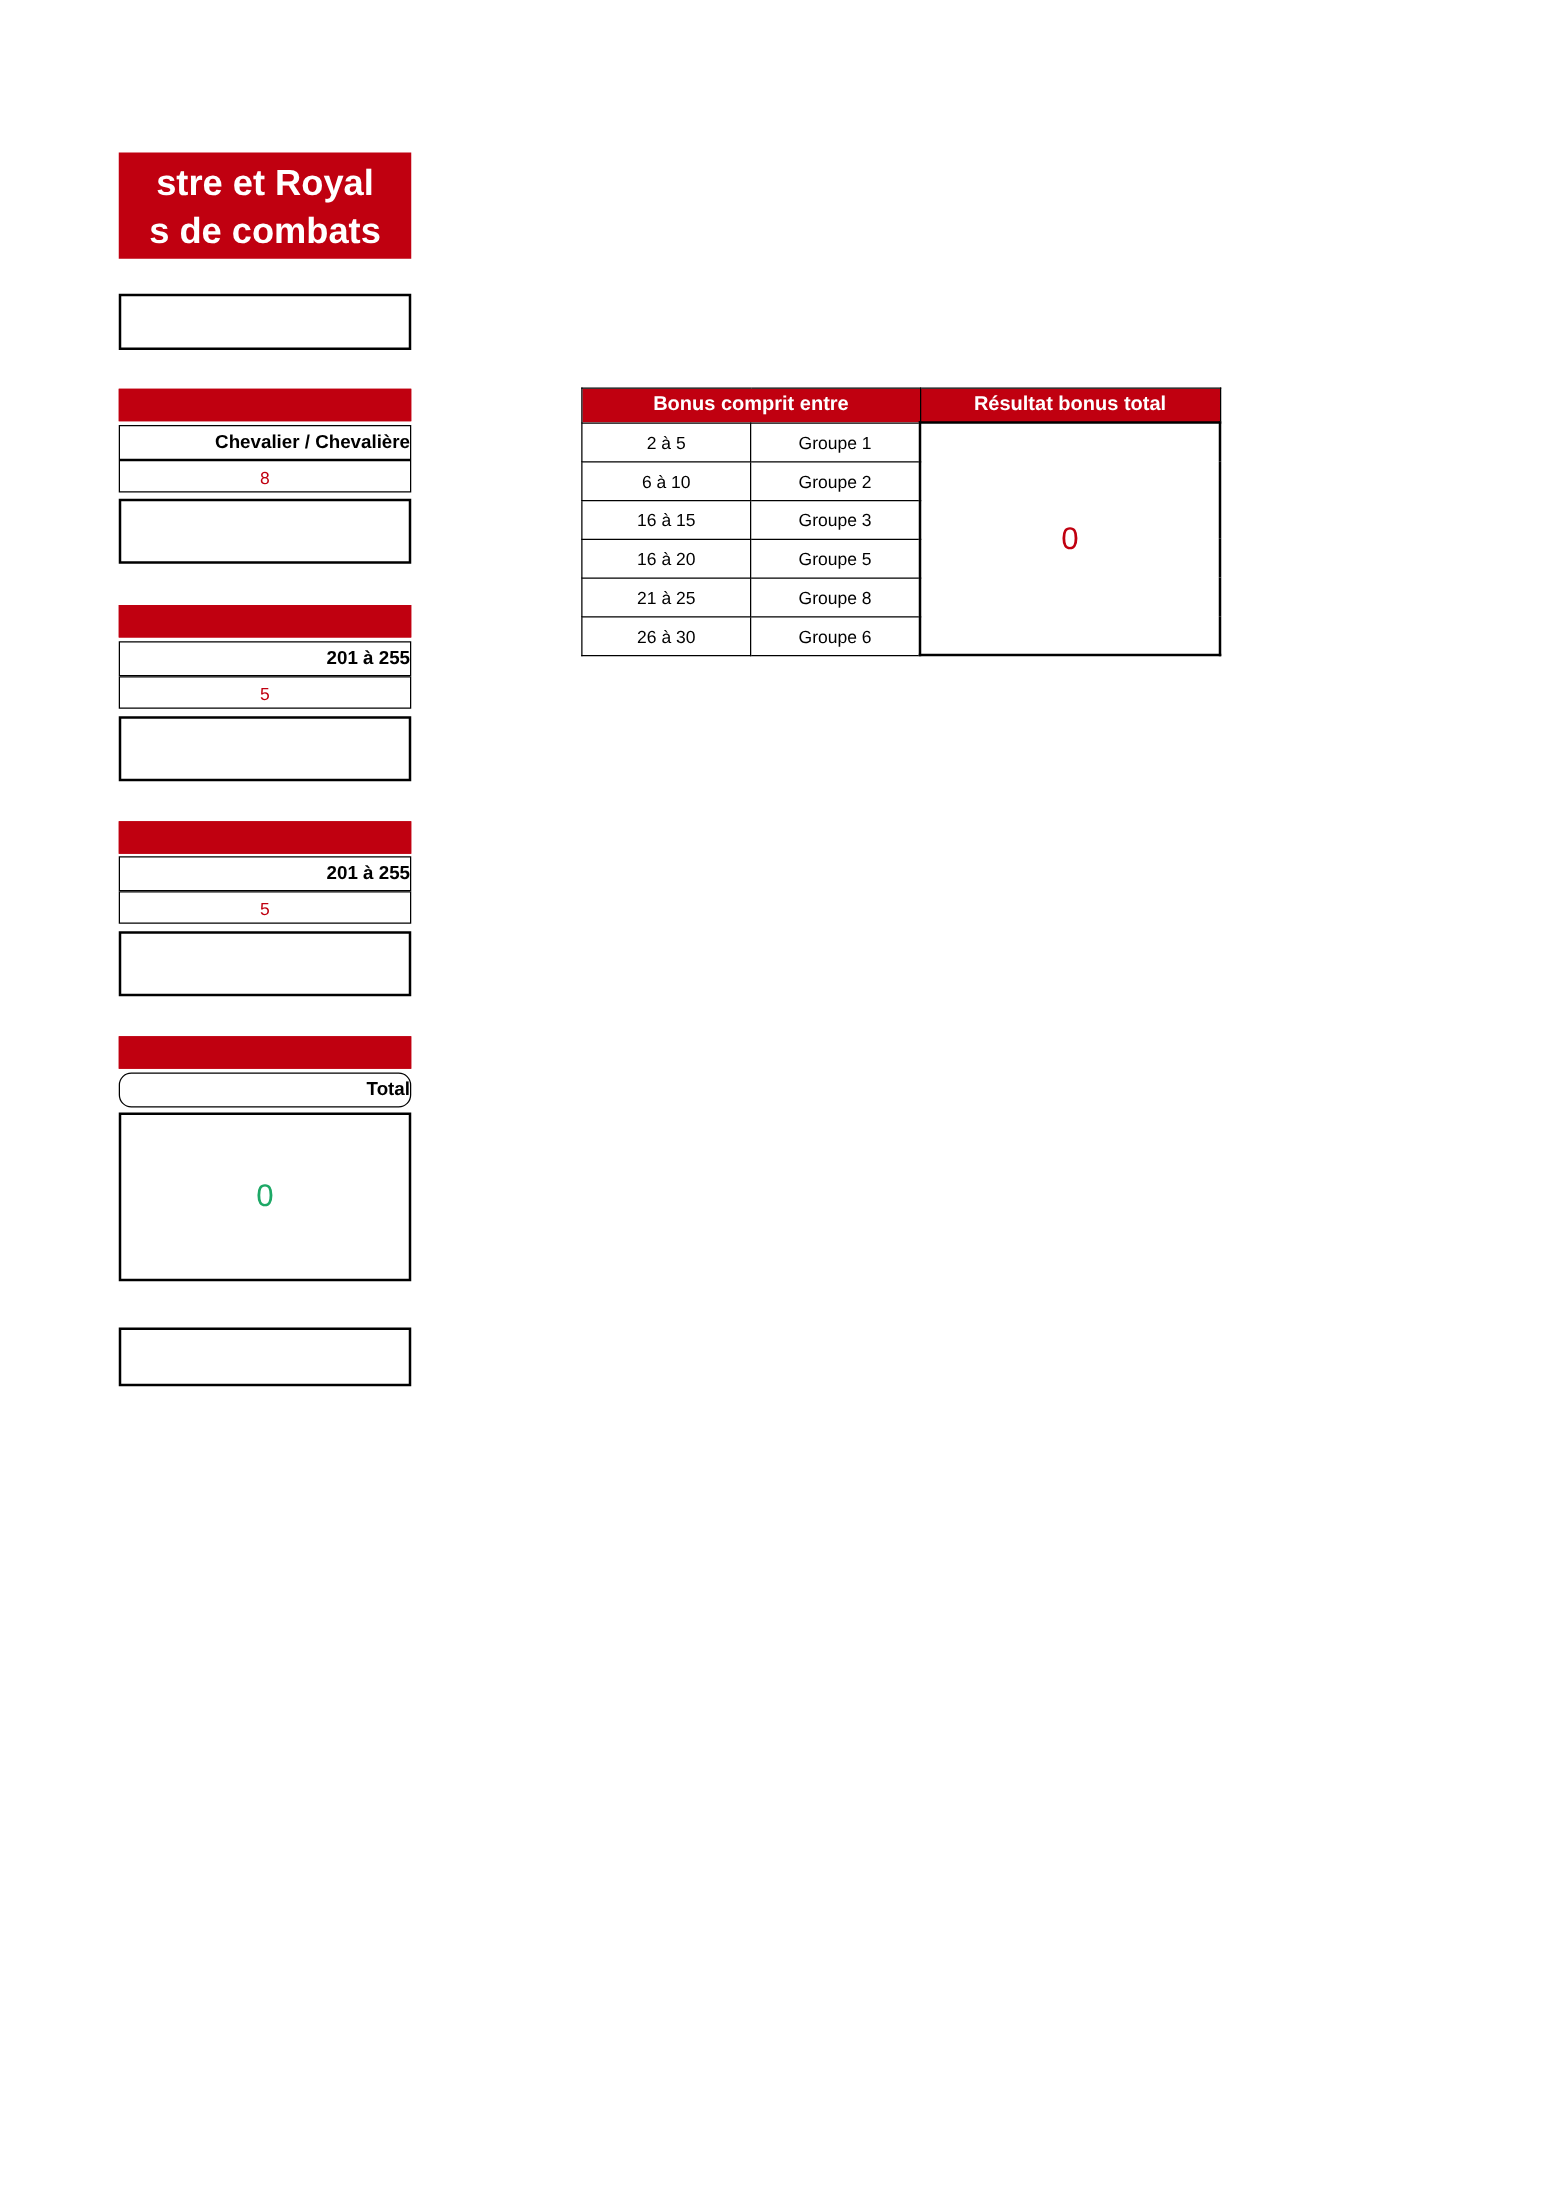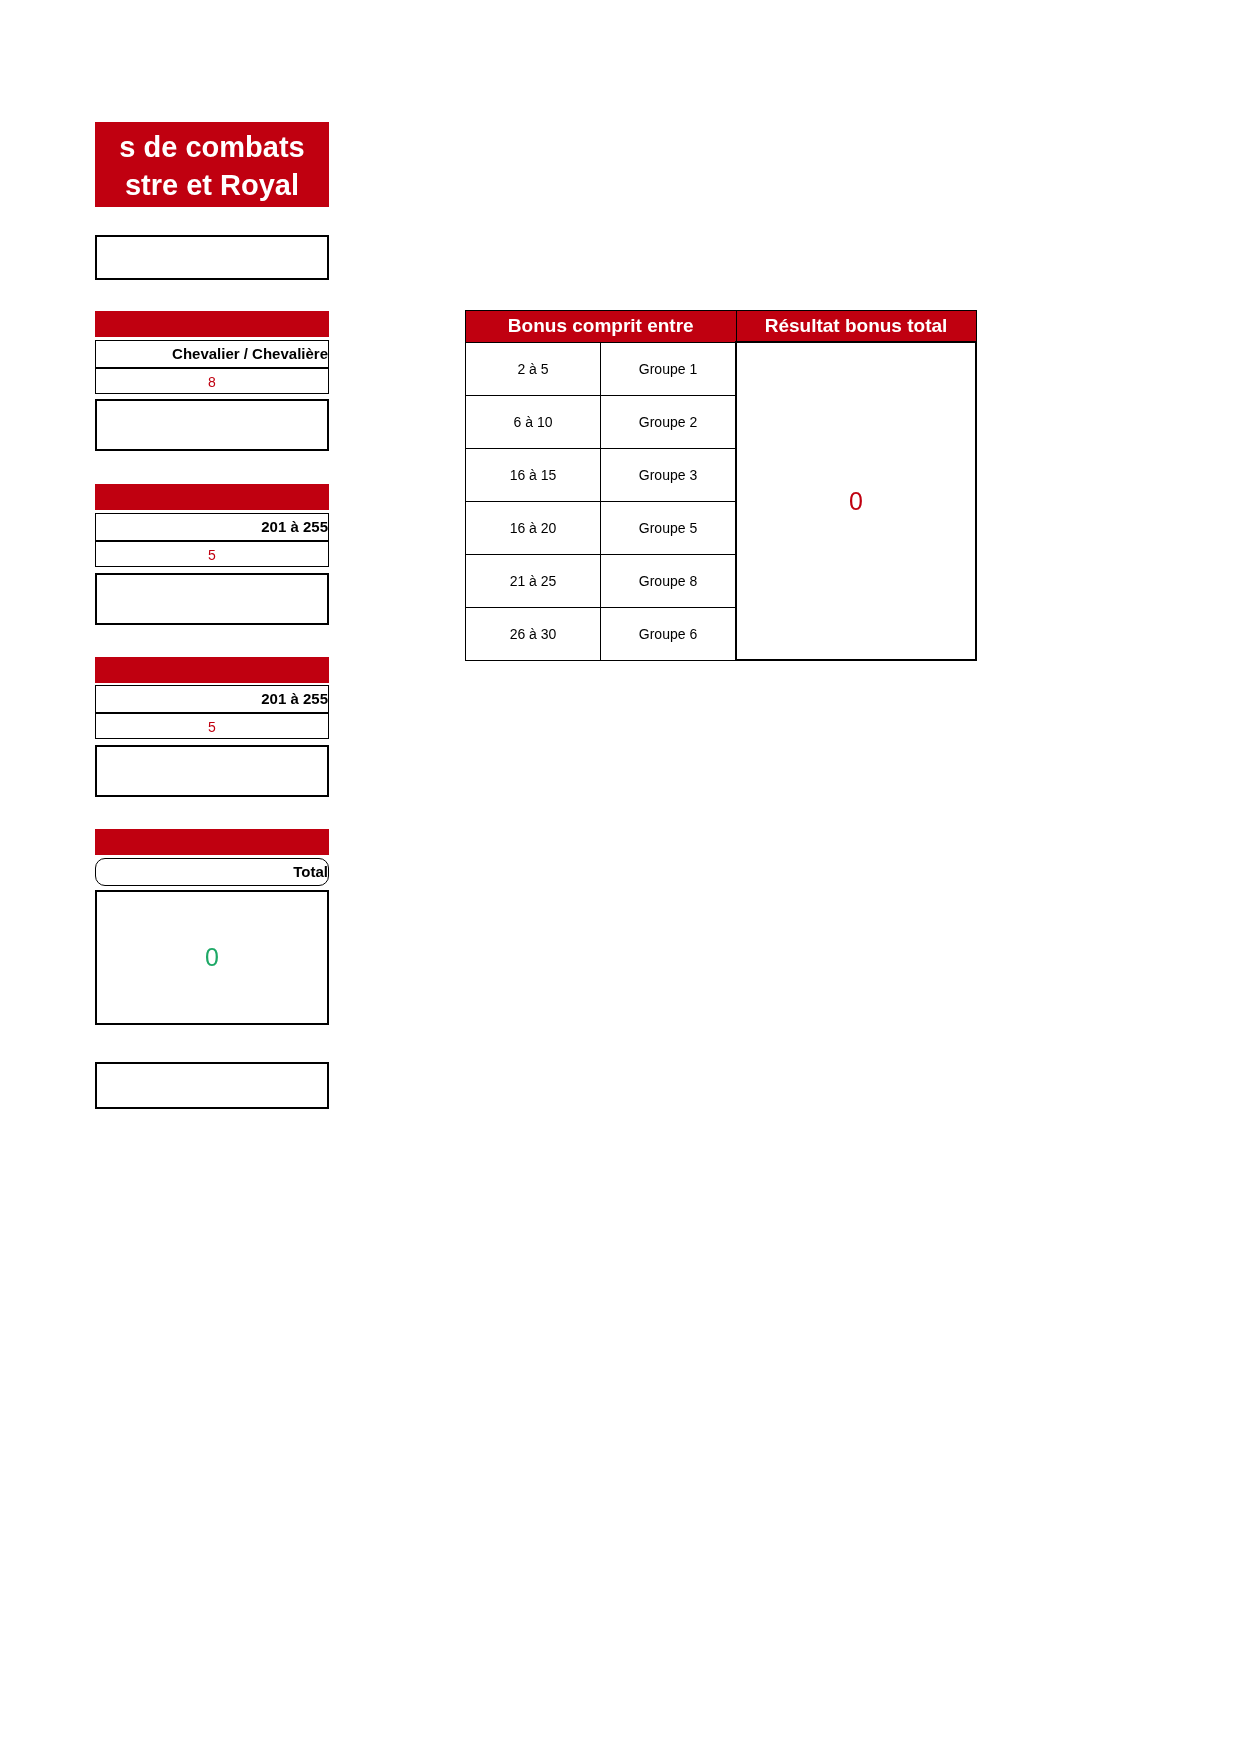--- a/index.html
+++ b/index.html
@@ -72,50 +72,50 @@
   }
 
   
   .bonus-table {
     position: absolute;
     border-collapse: collapse;
   }
   .bonus-table th {
     background: #C00010;
     color: #ffffff;
-    font-size: 19px;
+    font-size: 16px;
     font-weight: bold;
     border: 1px solid #000000;
     padding: 4px 24px;
     white-space: nowrap;
   }
   .bonus-table td {
     border: 1px solid #000000;
     font-size: 14px;
-    padding: 18px 8px;
+    padding: 7px 8px;
     text-align: center;
     white-space: nowrap;
     background: #ffffff;
   }
   .bonus-table td.range { width: 118px; }
   .bonus-table td.group { width: 118px; }
   .bonus-table td.result {
     font-size: 25px;
     color: #C00010;
     vertical-align: middle;
     border: 2px solid #000000;
     width: 222px;
   }
 </style>
 </head>
 <body>
 
 <div class="abs title-banner" style="left:95px; top:122px; width:234px; height:85px;">
+  <div>stre et Royal</div>
   <div>s de combats</div>
-  <div>stre et Royal</div>
 </div>
 
 <div class="abs frame" style="left:95px; top:235px; width:234px; height:45px;"></div>
 
 <div class="abs redbar" style="left:95px; top:311px; width:234px; height:26px;"></div>
 
 <div class="abs label-cell" style="left:95px; top:340px; width:234px; height:28px;">Chevalier / Chevalière</div>
 
 <div class="abs value-cell" style="left:95px; top:368px; width:234px; height:26px;">8</div>
 

